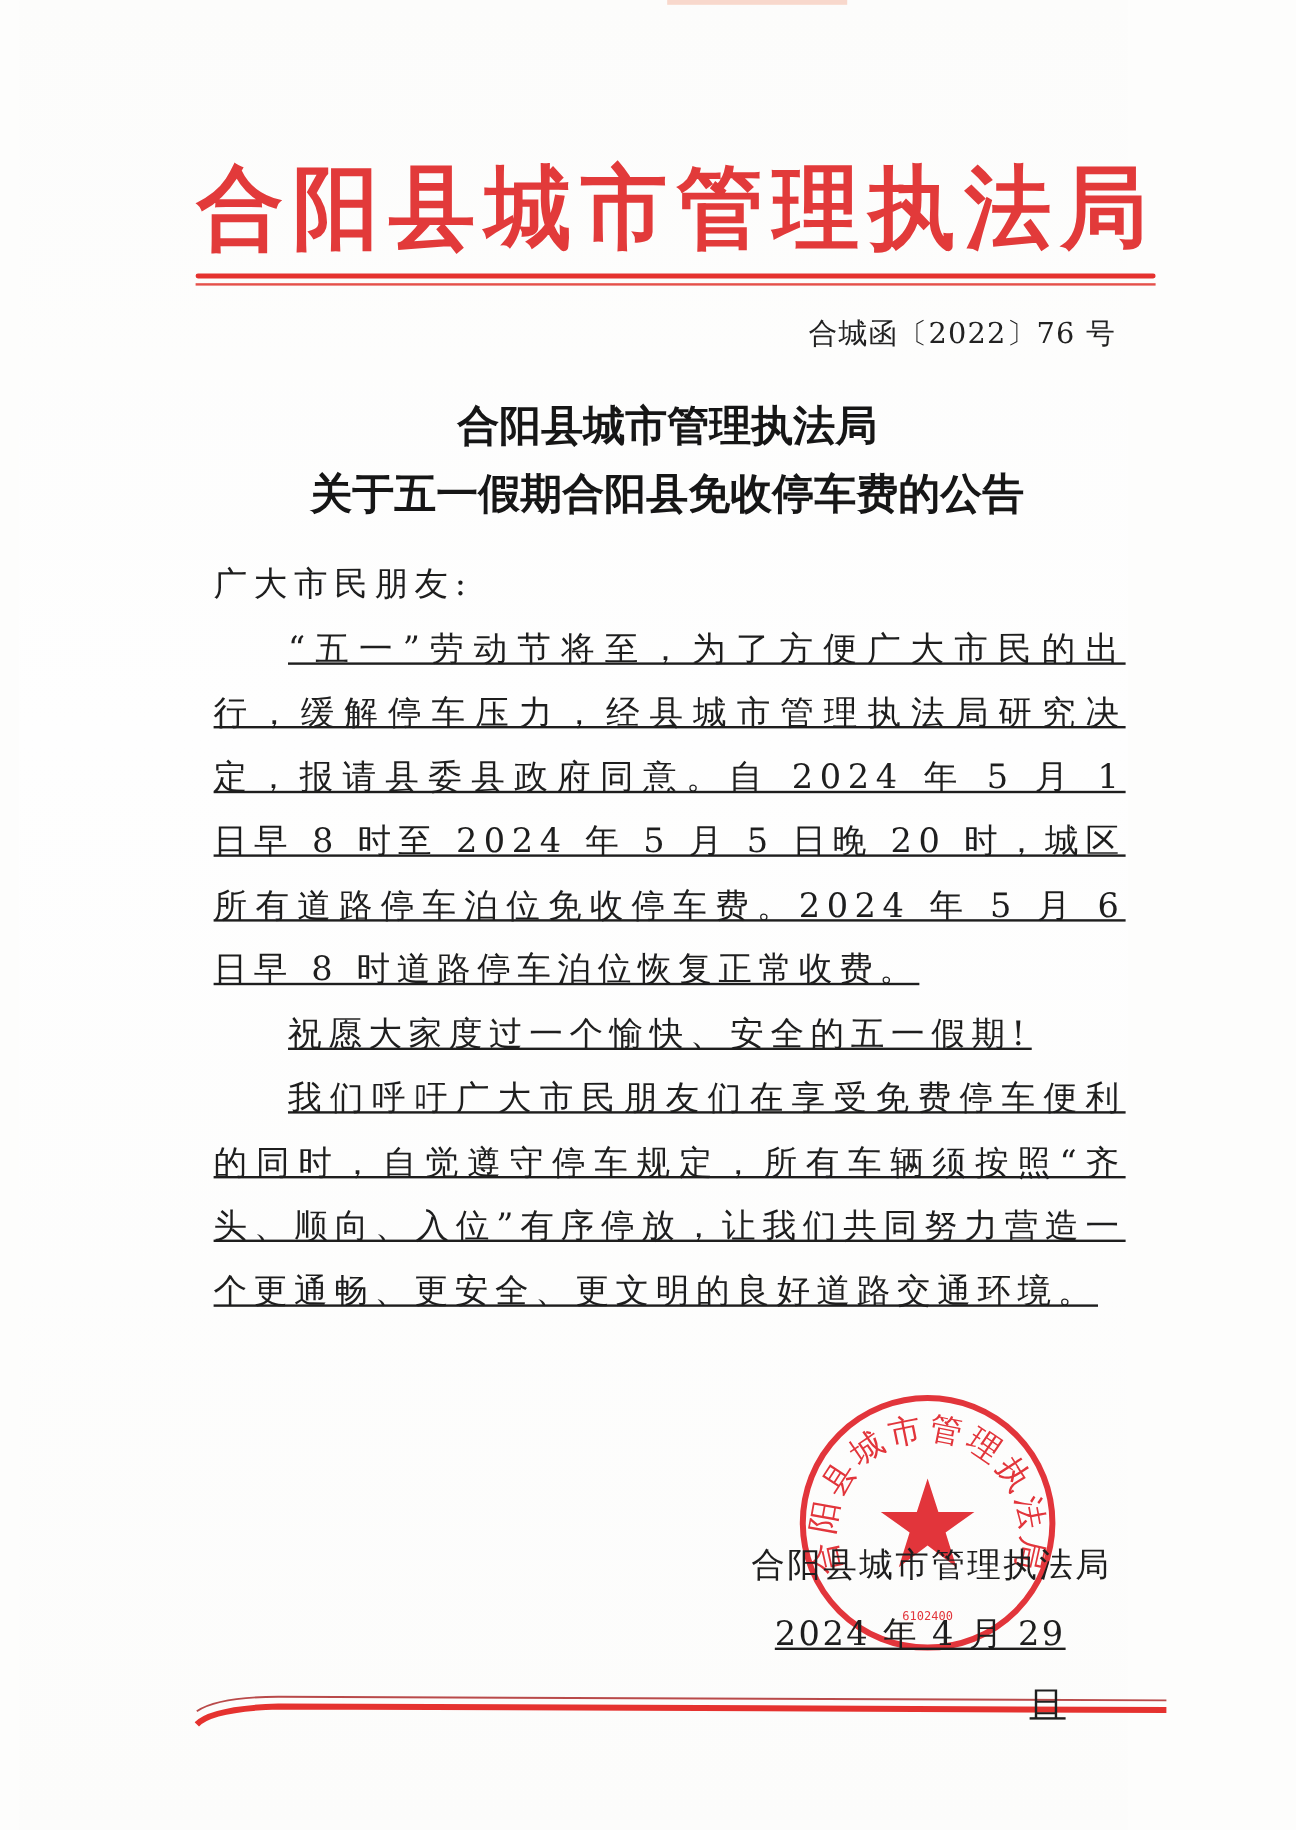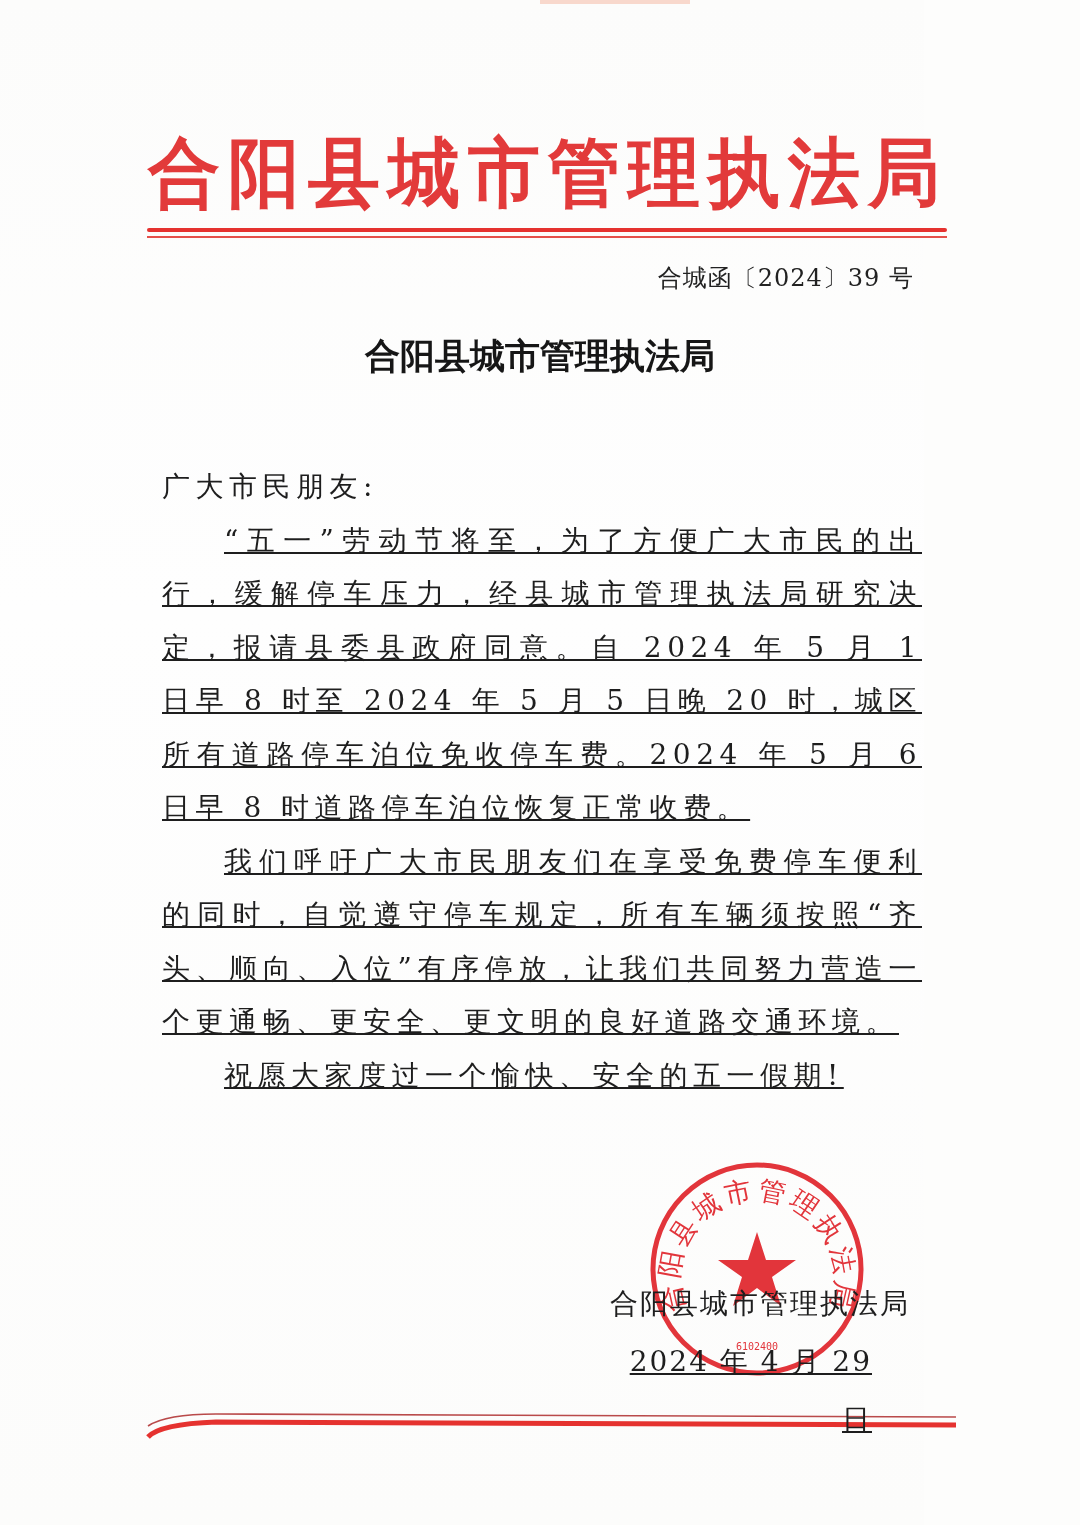--- a/index.html
+++ b/index.html
@@ -6,21 +6,21 @@
     body {
       width: 1080px;
       height: 1525px;
       background: #fdfdfc;
       position: relative;
       overflow: hidden;
       color: #1b1b1b;
       font-family: "DejaVu Serif", "Liberation Serif", serif;
     }
     .page {
-      position: absolute; left: 0; top: 0; width: 924px; height: 1525px;
+      position: absolute; left: 16px; top: 0; width: 924px; height: 1525px;
       background: linear-gradient(180deg, #fcfcfb 0%, #fefefe 40%, #fcfcfb 100%);
     }
     .top-scrap {
       position: absolute; left: 540px; top: 0; width: 150px; height: 4px;
       background: #f6c9b8; opacity: .7;
     }
     .org-header {
       position: absolute; left: 148px; top: 128px; width: 800px; height: 90px;
       color: #e23a3a;
       font-family: "DejaVu Serif", "Liberation Serif", serif;
@@ -86,31 +86,32 @@
 <div class="page">
   <div class="top-scrap"></div>
 
   <div class="org-header">合阳县城市管理执法局</div>
 
   <div class="red-rule-top">
     <div class="thick"></div>
     <div class="thin"></div>
   </div>
 
-  <div class="doc-number">合城函〔2024〕39 号</div>
+  <div class="doc-number">合城函〔2022〕76 号</div>
 
   <div class="title">
     <div>合阳县城市管理执法局</div>
+    <div>关于五一假期合阳县免收停车费的公告</div>
   </div>
 
   <div class="body">
     <p>广大市民朋友:</p>
     <p class="indent">“五一”劳动节将至，为了方便广大市民的出行，缓解停车压力，经县城市管理执法局研究决定，报请县委县政府同意。自 2024 年 5 月 1 日早 8 时至 2024 年 5 月 5 日晚 20 时，城区所有道路停车泊位免收停车费。2024 年 5 月 6 日早 8 时道路停车泊位恢复正常收费。</p>
+    <p class="indent">祝愿大家度过一个愉快、安全的五一假期!</p>
     <p class="indent">我们呼吁广大市民朋友们在享受免费停车便利的同时，自觉遵守停车规定，所有车辆须按照“齐头、顺向、入位”有序停放，让我们共同努力营造一个更通畅、更安全、更文明的良好道路交通环境。</p>
-    <p class="indent">祝愿大家度过一个愉快、安全的五一假期!</p>
   </div>
 
   <svg class="seal" viewBox="0 0 218 218">
     <defs>
       <path id="sealArc" d="M 38 150 A 78 78 0 1 1 180 150"></path>
     </defs>
     <circle cx="109" cy="109" r="104" fill="none" stroke="#e0252b" stroke-width="5"></circle>
     <text font-family="DejaVu Serif, serif" font-size="27" fill="#e0252b" letter-spacing="4">
       <textPath href="#sealArc" startOffset="50%" text-anchor="middle">合阳县城市管理执法局</textPath>
     </text>

